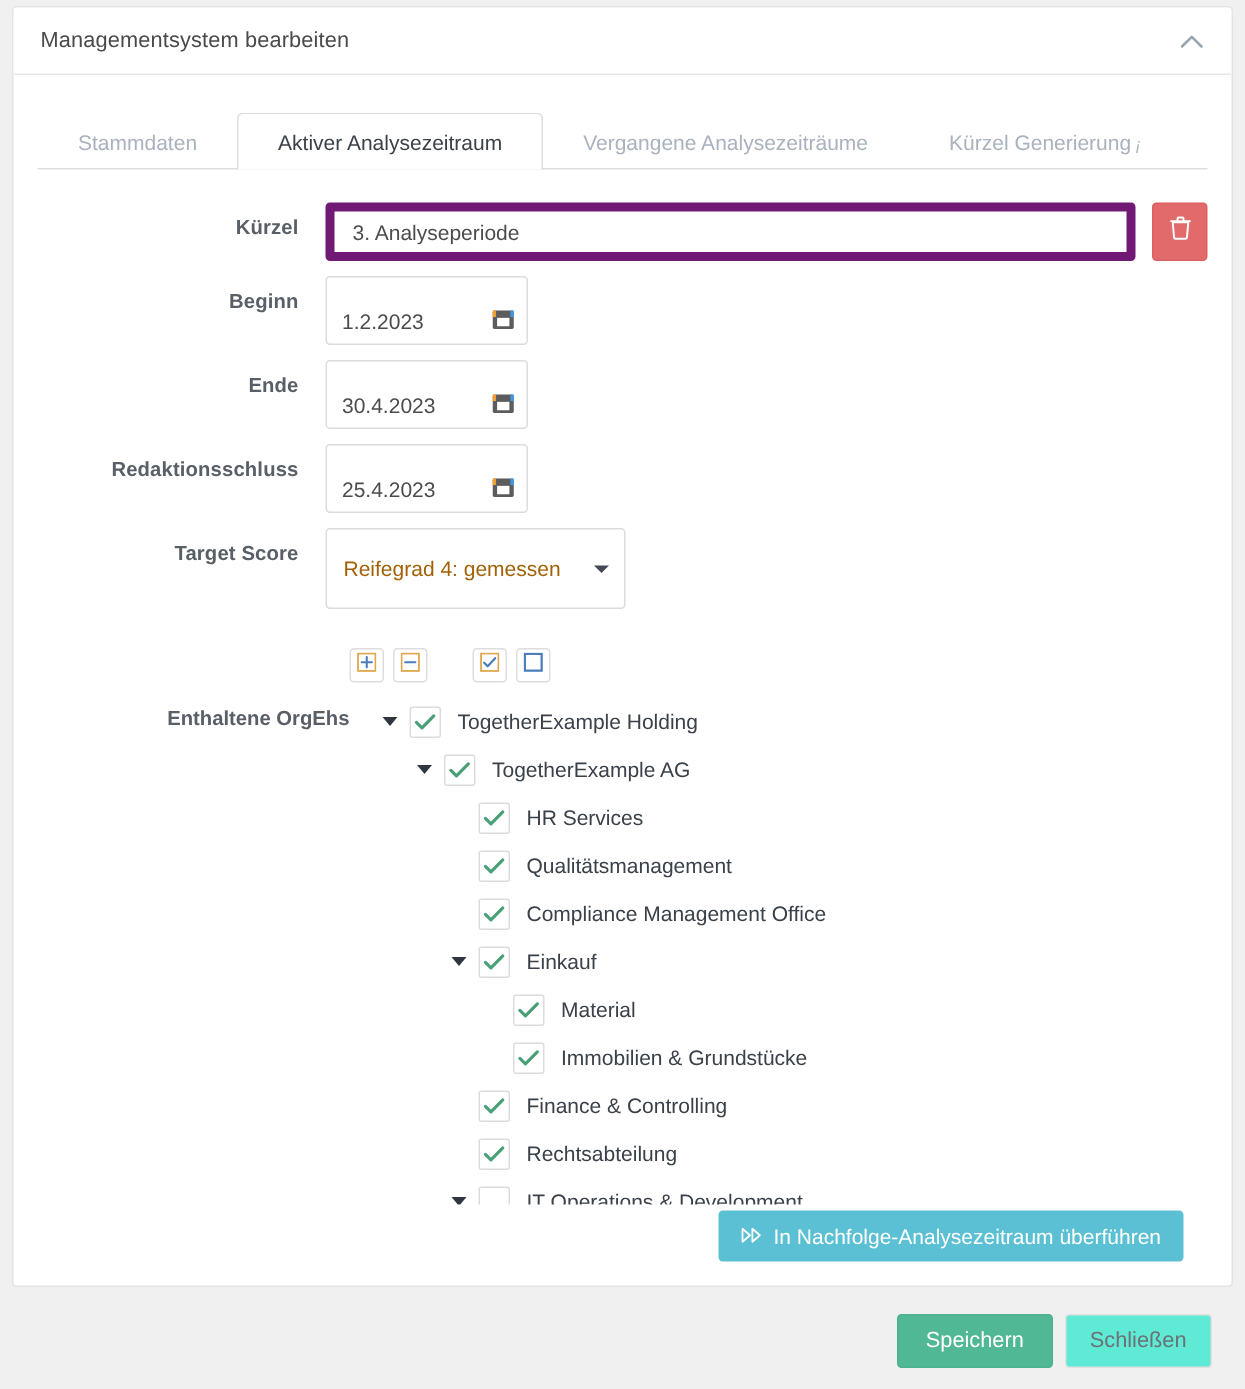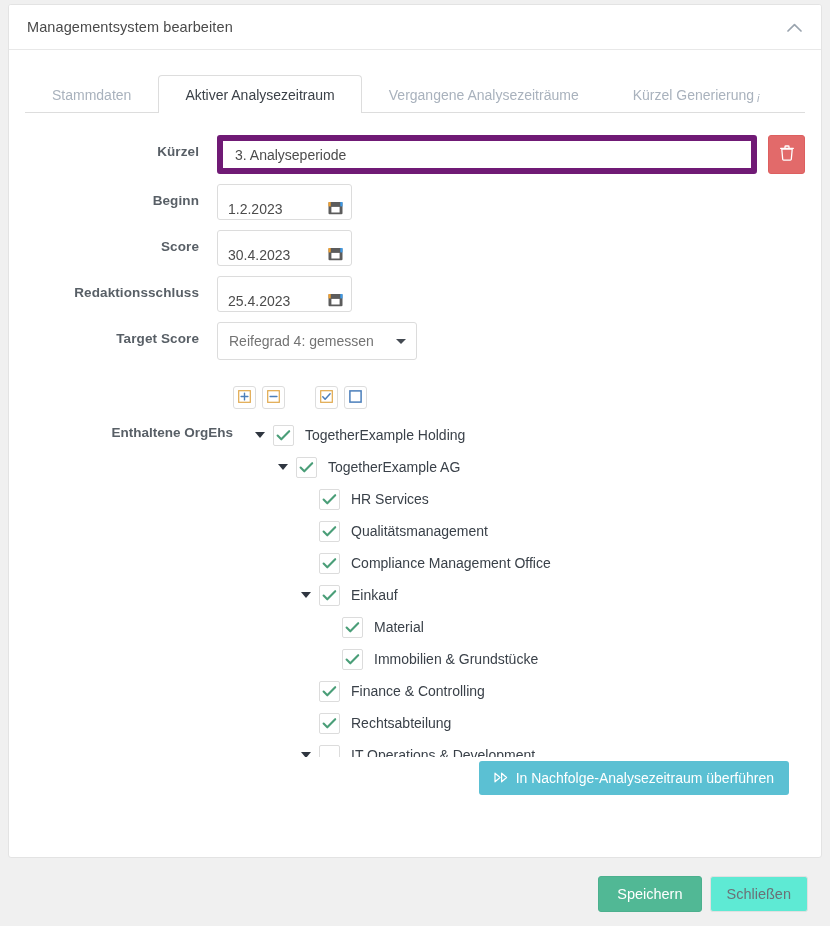--- a/index.html
+++ b/index.html
@@ -135,43 +135,43 @@
     font-size: 14px;
     color: #4c4c4c;
     background: #fff;
     border: 6px solid #701a75;
     border-radius: 3px;
     outline: none;
   }
 
   .date-input {
     width: 135px;
-    height: 36px;
+    height: 46px;
     padding: 13px 8px 0 10px;
     font-family: "Liberation Sans", sans-serif;
     font-size: 14px;
     color: #4c4c4c;
     background: #fff;
     border: 1px solid #dcdcdc;
     border-radius: 3px;
     outline: none;
     display: flex;
     align-items: center;
     justify-content: space-between;
     cursor: text;
   }
   .date-val { color: #4c4c4c; font-size: 14px; }
   .cal-ico { display: block; }
 
   .sel-input {
     width: 200px;
-    height: 38px;
+    height: 54px;
     padding: 0 10px 0 11px;
     font-size: 14px;
-    color: #737373;
+    color: #a16207;
     background: #fff;
     border: 1px solid #dcdcdc;
     border-radius: 3px;
     display: flex;
     align-items: center;
     justify-content: space-between;
     cursor: pointer;
   }
   .sel-caret {
     width: 0; height: 0;
@@ -397,21 +397,21 @@
                 <rect x="0.5" y="2" width="2.2" height="4.4" fill="#f0a030"></rect>
                 <rect x="12.3" y="2" width="2.2" height="4.4" fill="#3d9ae8"></rect>
                 <rect x="3.4" y="6.9" width="8.2" height="5.6" fill="#ffffff"></rect>
               </svg>
             </span>
           </div>
         </div>
       </div>
 
       <div class="form-row">
-        <div class="form-label">Score</div>
+        <div class="form-label">Ende</div>
         <div class="form-field">
           <div class="date-input">
             <span class="date-val">30.4.2023</span>
             <span class="cal-ico">
               <svg width="15" height="15" viewBox="0 0 15 15" aria-hidden="true">
                 <rect x="0.5" y="2" width="14" height="12.3" rx="1.1" fill="#5c5c5c"></rect>
                 <rect x="0.5" y="2" width="2.2" height="4.4" fill="#f0a030"></rect>
                 <rect x="12.3" y="2" width="2.2" height="4.4" fill="#3d9ae8"></rect>
                 <rect x="3.4" y="6.9" width="8.2" height="5.6" fill="#ffffff"></rect>
               </svg>

